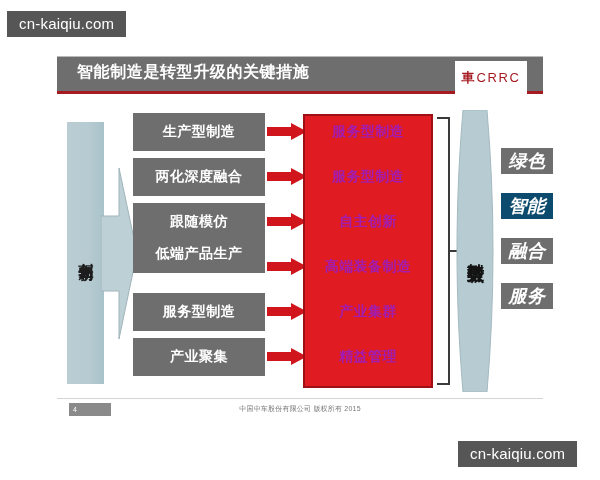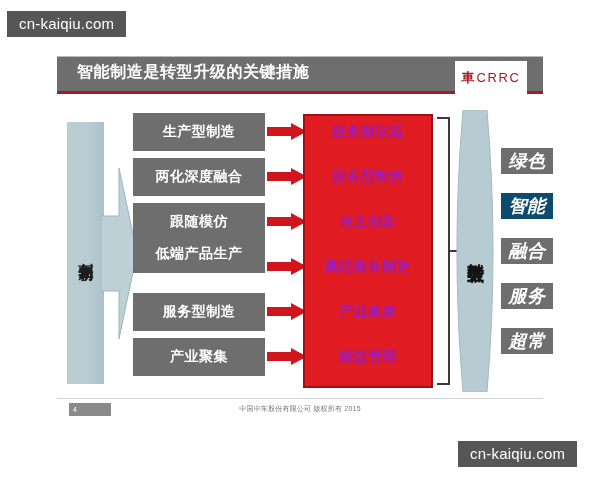--- a/index.html
+++ b/index.html
@@ -317,23 +317,20 @@
     </div>
     <div class="sbox accent" style="top:143px">
       <span>智能</span>
     </div>
     <div class="sbox" style="top:188px">
       <span>融合</span>
     </div>
     <div class="sbox" style="top:233px">
       <span>服务</span>
     </div>
-    <div class="sbox" style="top:278px">
-      <span>超常</span>
-    </div>
 
     <div id="footer-rule"></div>
     <div id="page-num">4</div>
     <div id="copyright">中国中车股份有限公司 版权所有 2015</div>
 
   </div>
 
   <div id="wm-bottom" class="watermark">cn-kaiqiu.com</div>
 
 </div>

